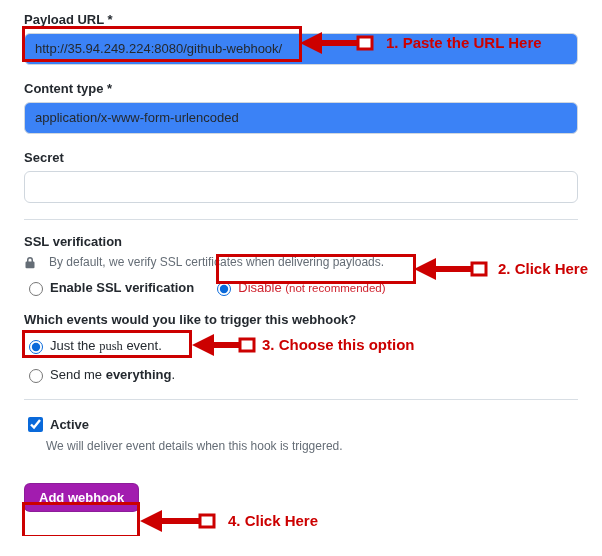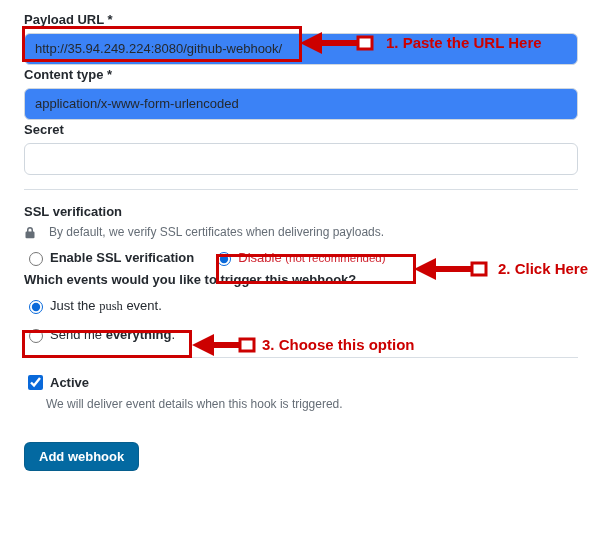--- a/index.html
+++ b/index.html
@@ -24,21 +24,21 @@
     width: 100%;
     padding: 5px 10px;
     font-size: 13px;
     color: #24292f;
     background: #3b82f6;
     border: 1px solid #d0d7de;
     border-radius: 6px;
     line-height: 20px;
   }
   .text-input.empty-bg { background: #ffffff; }
-  .field-group { margin-bottom: 2px; }
+  .field-group { margin-bottom: 16px; }
   .hr {
     border: none;
     border-top: 1px solid #d8dee4;
     margin: 14px 0 14px 0;
   }
   .section-title {
     font-weight: 600;
     font-size: 13px;
     margin: 0 0 6px 0;
   }
@@ -55,27 +55,27 @@
   .radio-item input[type=radio] { width: 14px; height: 14px; accent-color: #0969da; }
   .check-item input[type=checkbox] { width: 15px; height: 15px; accent-color: #0969da; }
   .radio-item label { cursor: pointer; }
   .ssl-disable-label { color: #cf222e; }
   .ssl-disable-note { color: #cf222e; font-size: 11.5px; }
   .events-list { margin-top: 10px; }
   .events-list .radio-item { margin-bottom: 12px; }
   .mono { font-family: Liberation Serif, serif; font-size: 12.5px; }
   .active-help { font-size: 12px; color: #656d76; margin: 4px 0 0 22px; }
   .btn-primary {
-    margin-top: 29px;
+    margin-top: 14px;
     display: inline-block;
     padding: 6px 14px;
     font-size: 13px;
     font-weight: 600;
     color: #ffffff;
-    background: #0369a1;
+    background: #a21caf;
     border: 1px solid rgba(27,31,36,0.15);
     border-radius: 6px;
     cursor: pointer;
   }
   .lock-icon svg { width: 12px; height: 12px; fill: #656d76; vertical-align: middle; }
 
   
   .redbox { position: absolute; border: 3px solid #cc0000; pointer-events: none; }
   .annot { position: absolute; color: #cc0000; font-weight: 700; font-size: 15px; pointer-events: none; white-space: nowrap; }
   .arrow { position: absolute; pointer-events: none; }

